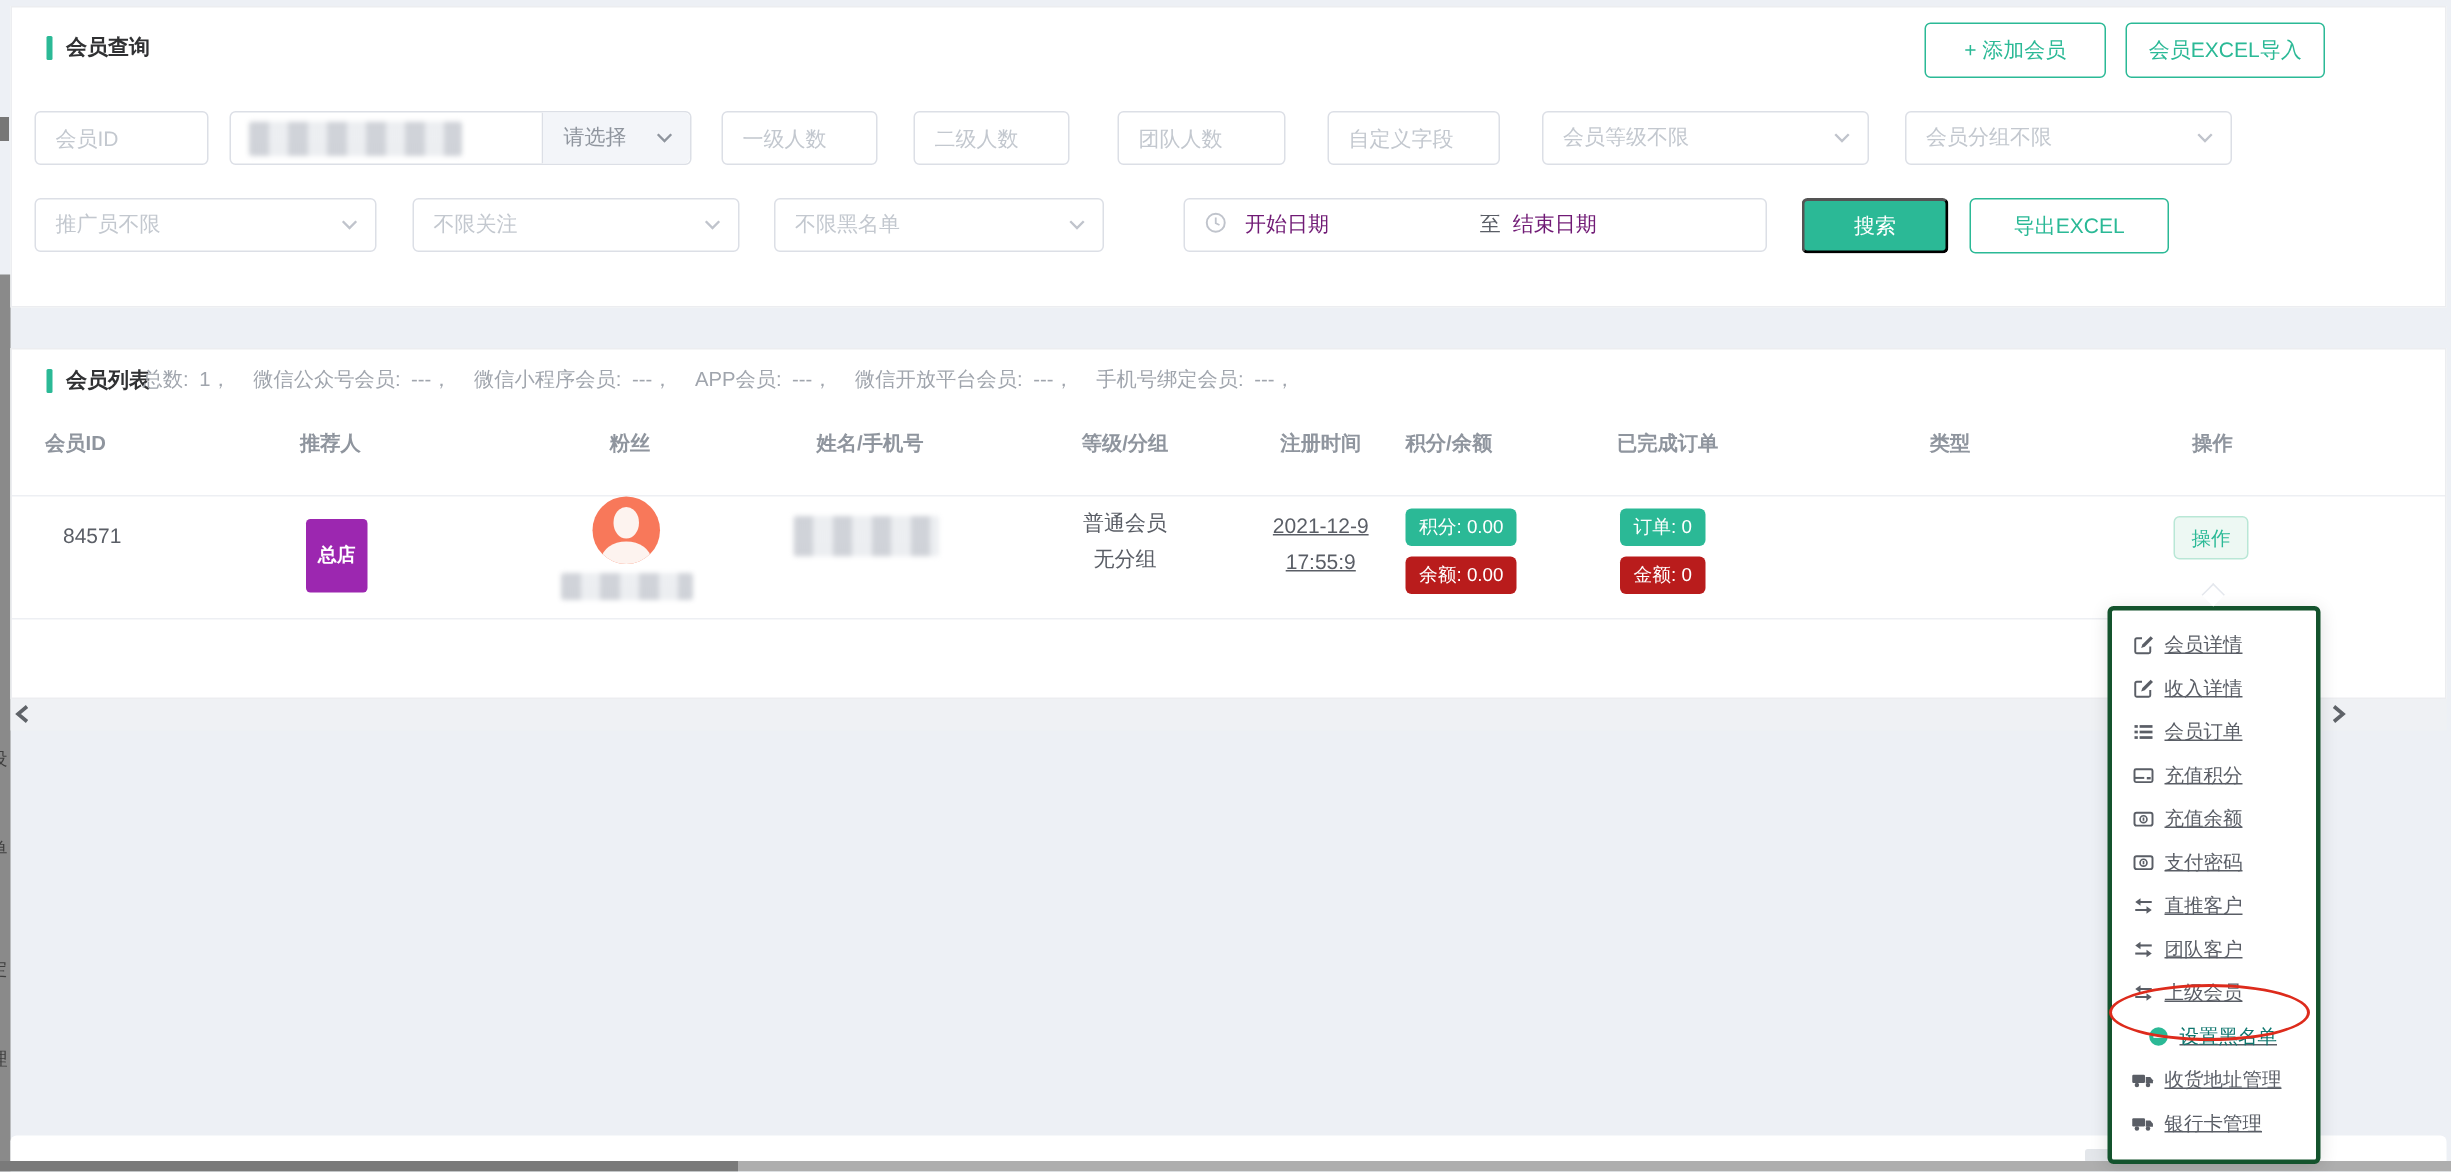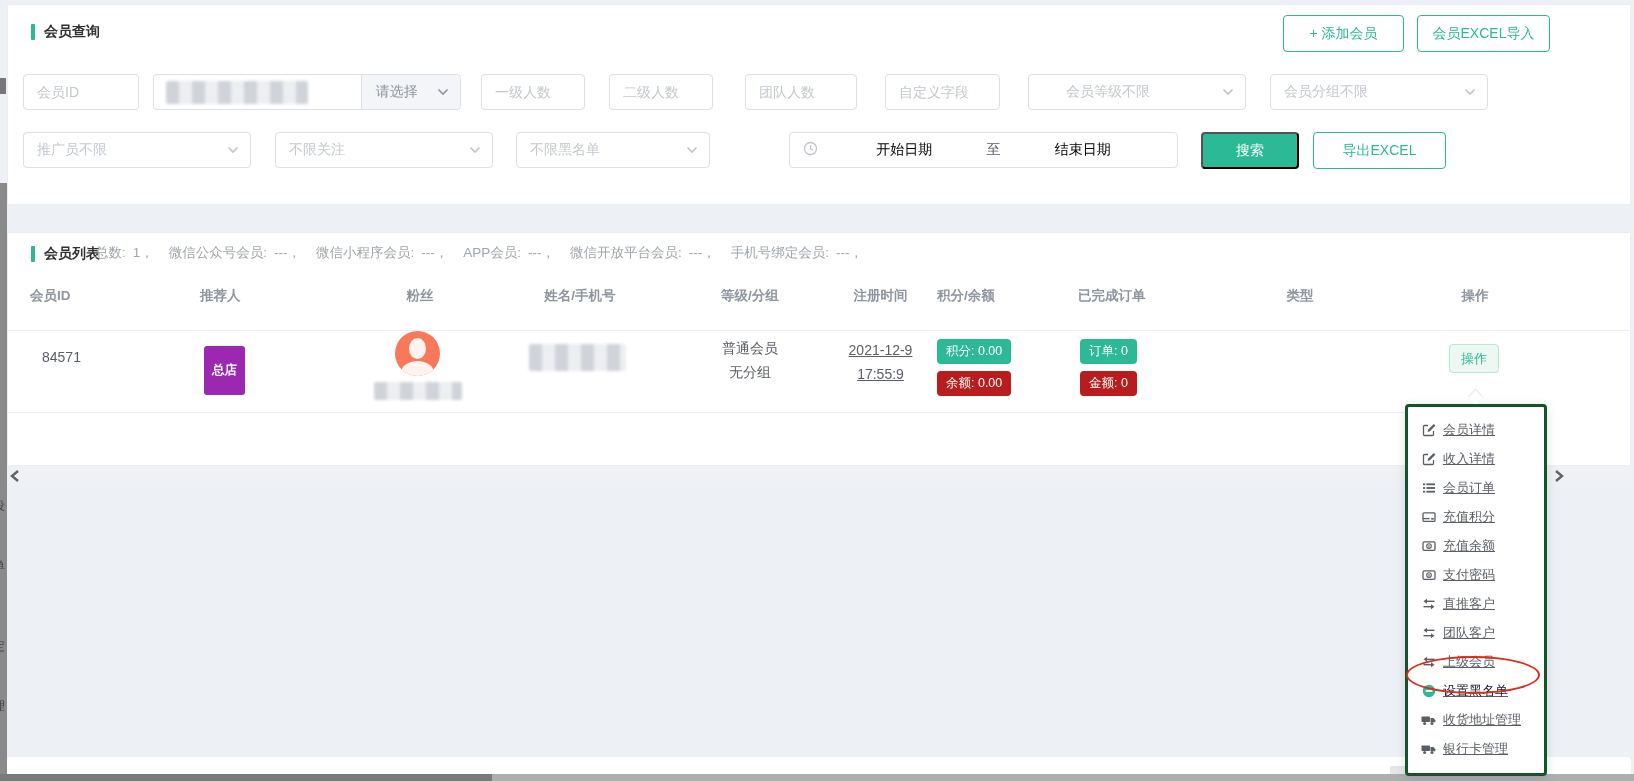--- a/index.html
+++ b/index.html
@@ -53,31 +53,31 @@
       repeating-linear-gradient(0deg, rgba(222,225,230,.7) 0 9px, rgba(244,245,247,.7) 9px 18px);
     filter:blur(1.6px); border-radius:2px; }
   .comp-input .mosaic { position:absolute; left:12px; top:6px; width:142px; height:23px; }
   .comp-append { width:100px; height:100%; background:#f3f5f9; border-left:1px solid #dcdfe6;
                  border-radius:0 4px 4px 0; display:flex; align-items:center; justify-content:space-between; }
   .comp-append .ph { color:#8f959e; padding-left:14px; }
   .f-lvl1   { left:481px;  top:74px; width:104px; }
   .f-lvl2   { left:609px;  top:74px; width:104px; }
   .f-team   { left:745px;  top:74px; width:112px; }
   .f-custom { left:885px;  top:74px; width:115px; }
-  .f-level  { left:1028px; top:74px; width:218px; justify-content:space-between;padding-left:24px; }
+  .f-level  { left:1028px; top:74px; width:218px; justify-content:space-between; }
   .f-group  { left:1270px; top:74px; width:218px; justify-content:space-between; }
 
   
   .f-promoter  { left:23px;  top:132px; width:228px; justify-content:space-between; }
   .f-follow    { left:275px; top:132px; width:218px; justify-content:space-between; }
-  .f-blacklist { left:516px; top:132px; width:194px; justify-content:flex-start; }
+  .f-blacklist { left:516px; top:132px; width:220px; justify-content:flex-start; }
   .f-dates     { left:789px; top:132px; width:389px; display:grid;
                  grid-template-columns:40px 1fr 30px 1fr 20px; align-items:center; }
   .f-dates .clock { justify-self:center; }
-  .f-dates .d-ph { color:#000000; text-align:center; }
+  .f-dates .d-ph { color:#701a75; }
   .f-dates .d-sep { color:#5a5e66; text-align:center; }
   .btn-search { position:absolute; left:1201px; top:132px; width:98px;  height:37px; font-size:14px; }
   .btn-export { position:absolute; left:1313px; top:132px; width:133px; height:37px; }
 
   
   .stats { position:absolute; left:95px; top:244px; display:flex; gap:15px; font-size:13.5px; color:#a0a5ad; white-space:nowrap; }
   .stats .stat { display:flex; gap:7px; }
 
   .th { position:absolute; top:287px; font-size:13.5px; font-weight:bold; color:#8f959e; }
   .hdr-line { position:absolute; left:8px; top:330px; width:1622px; height:1px; background:#edeff3; }
@@ -123,21 +123,21 @@
   .hscroll-thumb { position:absolute; left:0; top:0; width:492px; height:7px; background:#7a7a7a; }
 
   
   .menu { position:absolute; left:1405px; top:404px; width:142px; background:#fff;
           border:3px solid #14532d; border-radius:4px; box-shadow:0 2px 12px rgba(0,0,0,.12);
           padding:8px 0 10px 0; z-index:5;text-decoration:underline; }
   .menu-arrow { position:absolute; left:1470px; top:391px; width:11px; height:11px; background:#fff;
                 border-left:1px solid #e4e7ed; border-top:1px solid #e4e7ed; transform:rotate(45deg); z-index:6; }
   .menu-item { height:29px; display:flex; align-items:center; gap:7px; padding-left:13px;
                font-size:13px; color:#5a5e66; cursor:pointer; white-space:nowrap; }
-  .menu-item.highlight { color:#0f172a; }
+  .menu-item.highlight { color:#0f766e;margin-left:10px; }
   .mi-icon { width:15px; height:15px; flex:none; display:flex; align-items:center; justify-content:center; }
   .red-ellipse { position:absolute; left:1406px; top:656px; width:134px; height:38px;
                  border:2.5px solid #dd2b1c; border-radius:50%; z-index:7; pointer-events:none; }
 </style>
 </head>
 <body>
 
 <div class="page">
 
   <div class="edge-frag-top"></div>

